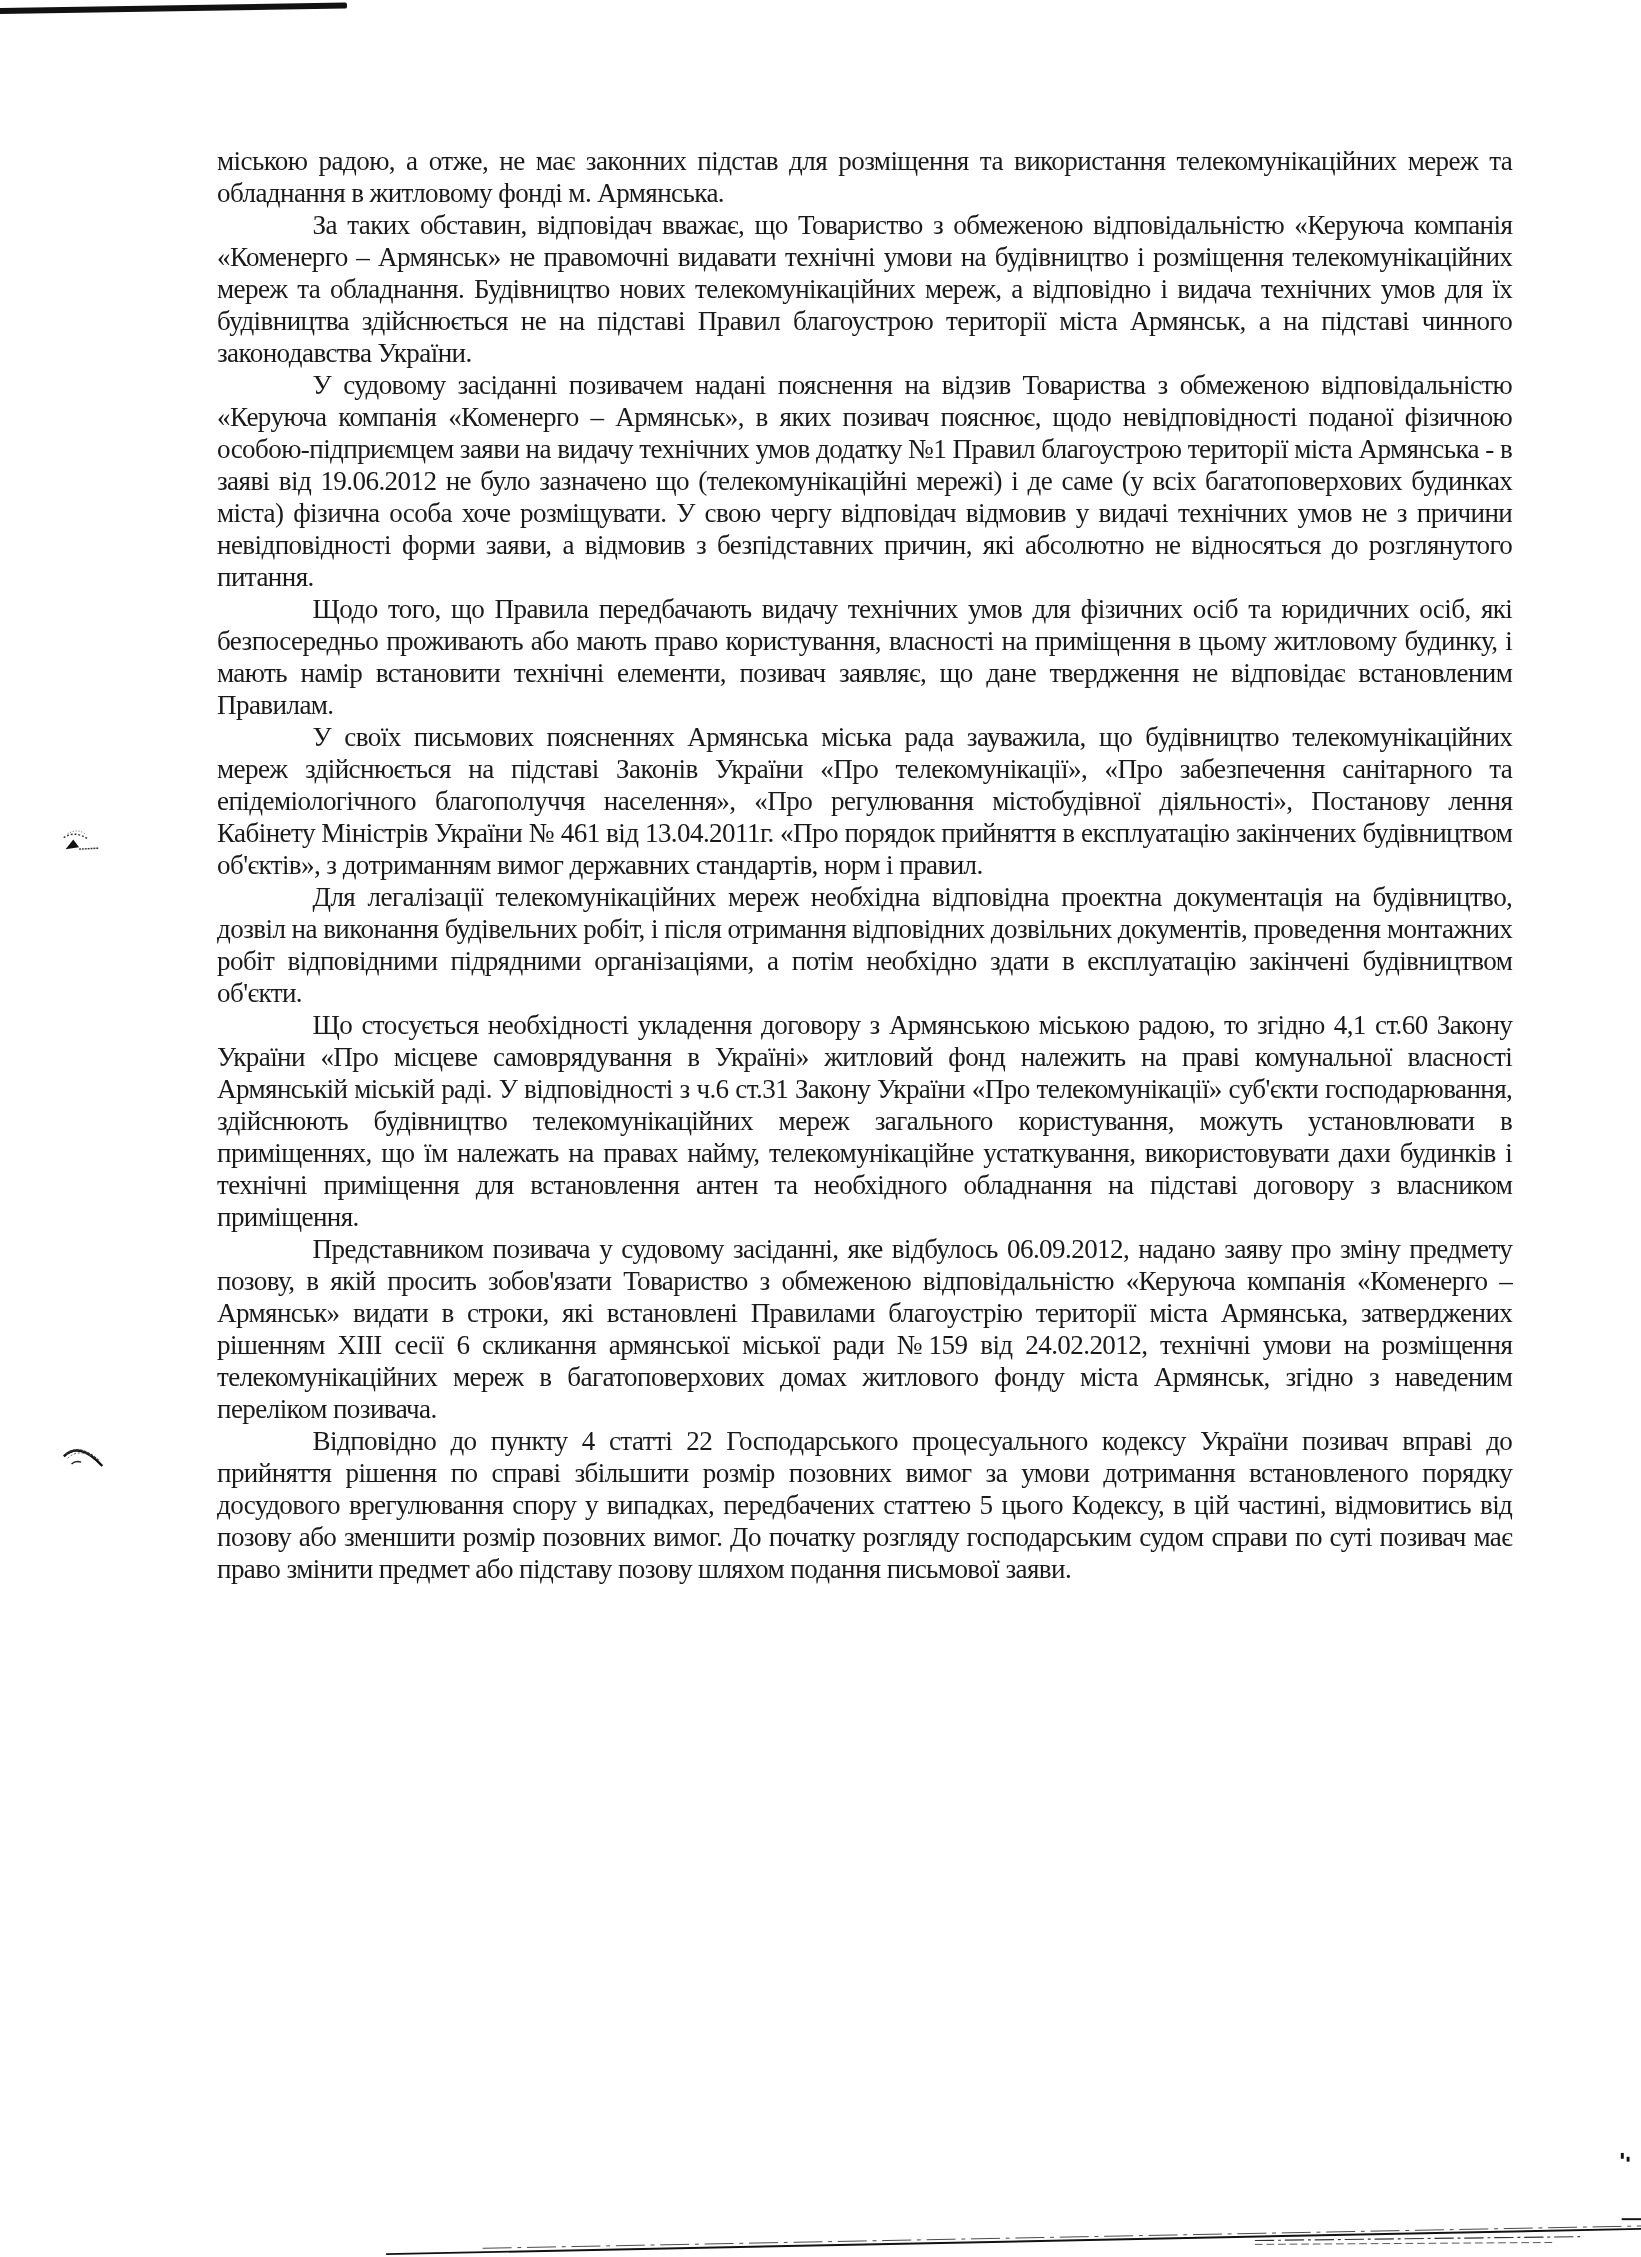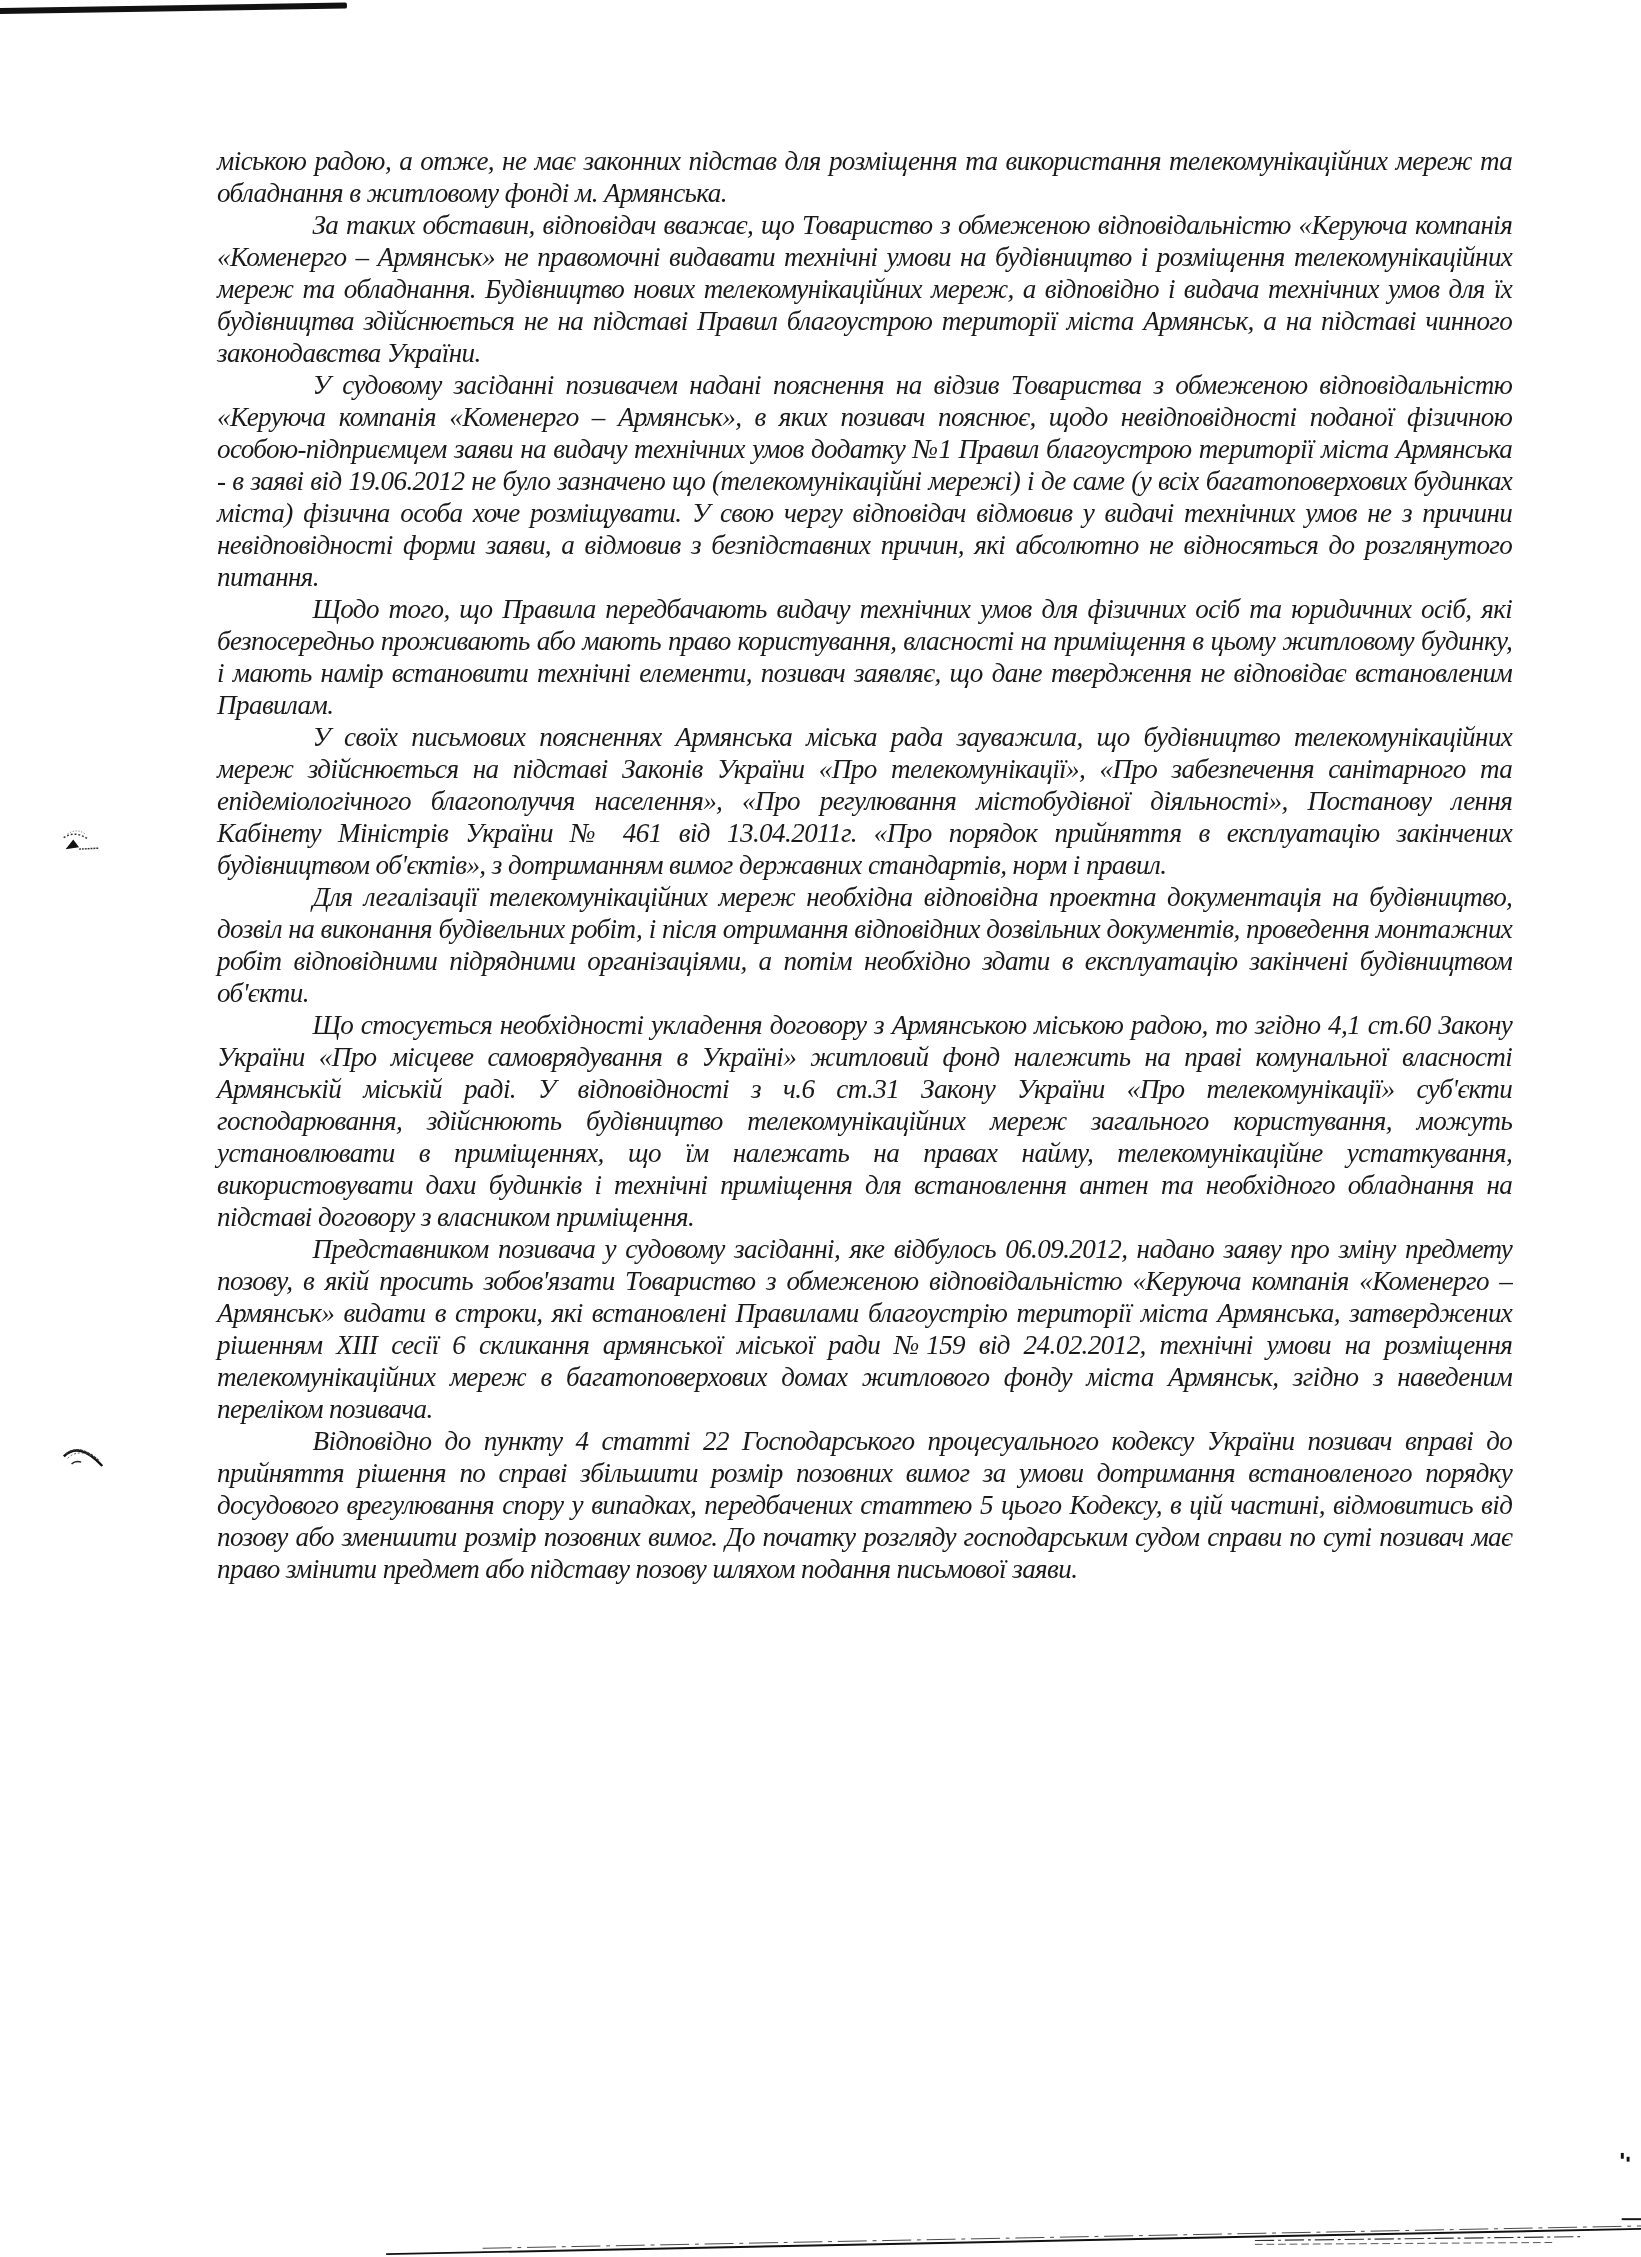--- a/index.html
+++ b/index.html
@@ -1,17 +1,17 @@
 <!DOCTYPE html>
 <html><head>
 <meta charset="utf-8">
 <style>
   html, body { margin: 0; padding: 0; background: #ffffff; }
   body { width: 1641px; height: 2257px; position: relative; overflow: hidden; }
-  .page { position: absolute; left: 0; top: 0; width: 1641px; height: 2257px; background: #fff; font-style: italic; }
+  .page { position: absolute; left: 0; top: 0; width: 1641px; height: 2257px; background: #fff; }
   .scan-bar-top {
     position: absolute; left: -4.8px; top: 7.7px; width: 352px; height: 5.8px;
     background: #111; transform: rotate(-0.9deg); transform-origin: left center;
     border-radius: 1.9px;
   }
   .text-block {
     position: absolute; left: 217px; top: 145px; width: 1315px;
     font-family: "Liberation Serif", serif; font-size: 27.5px; line-height: 32px;
     color: #1a1a1a; text-align: justify; letter-spacing: -0.6px;
     transform: scaleX(0.985); transform-origin: left top;

